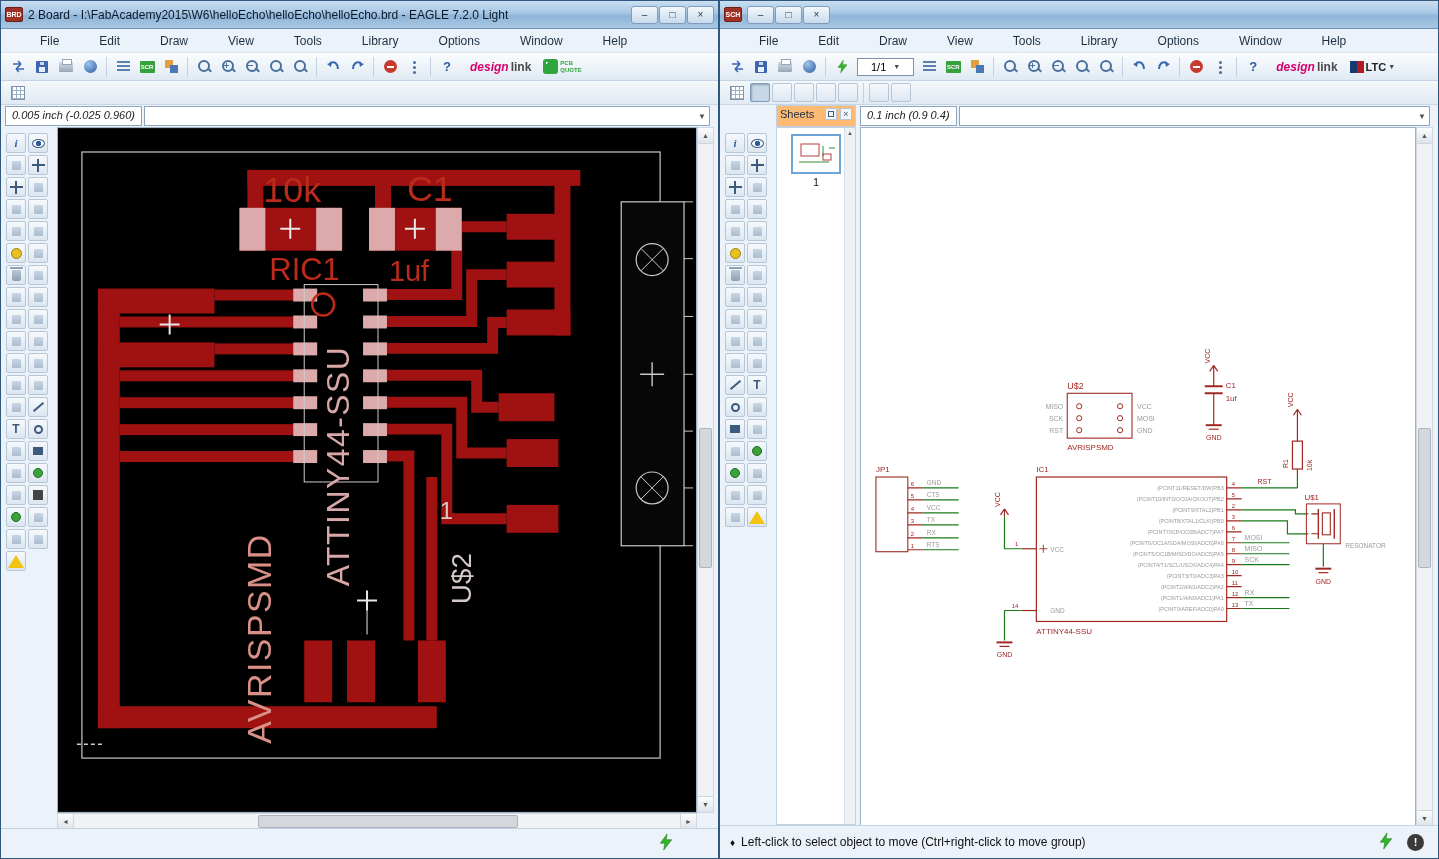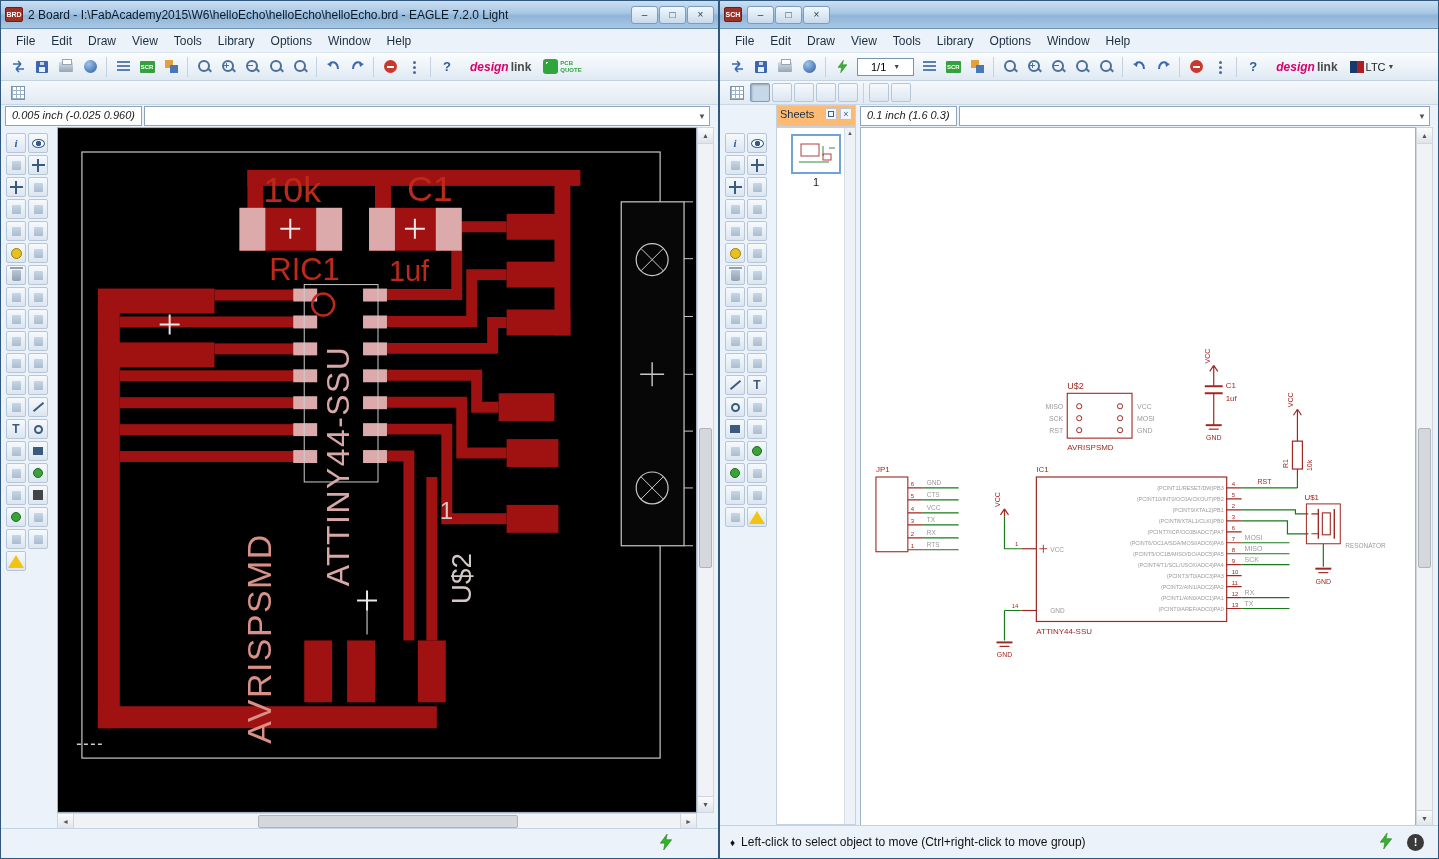--- a/index.html
+++ b/index.html
@@ -18,21 +18,21 @@
   .fileicon { width:18px; height:15px; background:#9f3026; color:#fff; font-size:7px; font-weight:bold;
     display:flex; align-items:center; justify-content:center; border-radius:2px; border:1px solid #6d1f18; }
   .ttl { font-size:12px; color:#0c1a28; white-space:nowrap; overflow:hidden; flex:1; }
   .wbtns { display:flex; gap:1px; }
   .wbtn { width:27px; height:18px; font-size:10px; line-height:16px; text-align:center; color:#274057;
     background:linear-gradient(#f3f8fc,#c8daec); border:1px solid #7e9cbc; border-radius:3px; }
 
   
   .menu { position:absolute; left:0; right:0; top:28px; height:24px; background:#ecf2f9;
     display:flex; align-items:center; gap:2px; padding:0 8px; border-bottom:1px solid #dbe5f0; }
-  .mi { font-size:12px; color:#1c2e40; padding:2px 7px; border-radius:2px; }
+  .mi { font-size:12px; color:#1c2e40; padding:2px 7px; border-radius:2px;margin-left:24px; }
   .tools { position:absolute; left:0; right:0; top:52px; height:28px;
     background:linear-gradient(#fbfdfe,#dfe9f3); border-bottom:1px solid #c3d3e3;
     display:flex; align-items:center; padding:0 6px; gap:2px; }
   .row2 { position:absolute; left:0; right:0; top:80px; height:24px;
     background:linear-gradient(#f4f8fb,#e2eaf3); border-bottom:1px solid #c9d7e5;
     display:flex; align-items:center; padding:0 6px; gap:2px; }
   .ti { width:22px; height:22px; display:flex; align-items:center; justify-content:center;
     border:1px solid transparent; border-radius:2px; }
   .vti { width:20px; height:19px; display:flex; align-items:center; justify-content:center;
     background:linear-gradient(#f6f9fc,#dde6f0); border:1px solid #b6c6d7; border-radius:2px; }
@@ -73,21 +73,21 @@
   .sheetsel .dd { font-size:7px; color:#444; }
 
   .lg-design { color:#d6006e; font-weight:bold; font-style:italic; font-size:12px; }
   .lg-link { color:#4a4a4a; font-weight:bold; font-size:12px; }
   .logo { display:flex; align-items:center; gap:2px; margin-left:10px; }
   .pcbq { width:15px; height:15px; background:#2fa63c; border-radius:3px; position:relative; }
   .pcbq::after { content:""; position:absolute; left:3px; top:3px; width:9px; height:9px;
     background:linear-gradient(135deg,#fff 2px,transparent 2px); }
   .pcbq-txt { font-size:6px; font-weight:bold; color:#2fa63c; width:30px; line-height:1.1; }
   .ltcbox { width:14px; height:12px; background:linear-gradient(90deg,#163a6e 50%,#b01c22 50%); }
-  .ltc-txt { font-size:11px; font-weight:normal; color:#222; }
+  .ltc-txt { font-size:11px; font-weight:bold; color:#222; }
 
   
   .coordrow { position:absolute; top:104px; height:22px; display:flex; gap:2px; align-items:center;font-style:italic; }
   .coordbox { height:20px; background:#fff; border:1px solid #8ea4bc; font-size:11px; color:#222;
     padding:2px 6px; white-space:nowrap; }
   .cmdbar { height:20px; flex:1; background:#fff; border:1px solid #8ea4bc; position:relative; }
   .cmdbar .dd { position:absolute; right:3px; top:5px; font-size:8px; color:#555; }
 
   
   .sheetshdr { position:absolute; top:104px; left:56px; width:80px; height:22px; background:#fdba74;
@@ -585,21 +585,21 @@
 
   <div class="sheetshdr">
     <span class="t">Sheets</span>
     <span class="shbtn">
         <span class="dockglyph"></span>
       </span>
     <span class="shbtn">×</span>
   </div>
 
   <div class="coordrow" style="left:140px; right:8px;">
-    <span class="coordbox">0.1 inch (1.6 0.3)</span>
+    <span class="coordbox">0.1 inch (0.9 0.4)</span>
     <span class="cmdbar">
         <span class="dd">▼</span>
       </span>
   </div>
 
   <div class="sheetspanel">
     <div class="thumb">
       <svg width="46" height="36" viewBox="0 0 46 36">
         <rect x="8" y="8" width="18" height="12" fill="none" stroke="#b04040" stroke-width="1"></rect>
         <path d="M6 26 h30 M30 10 v10 M36 12 h6" stroke="#3a8a3a" stroke-width="1" fill="none"></path>

